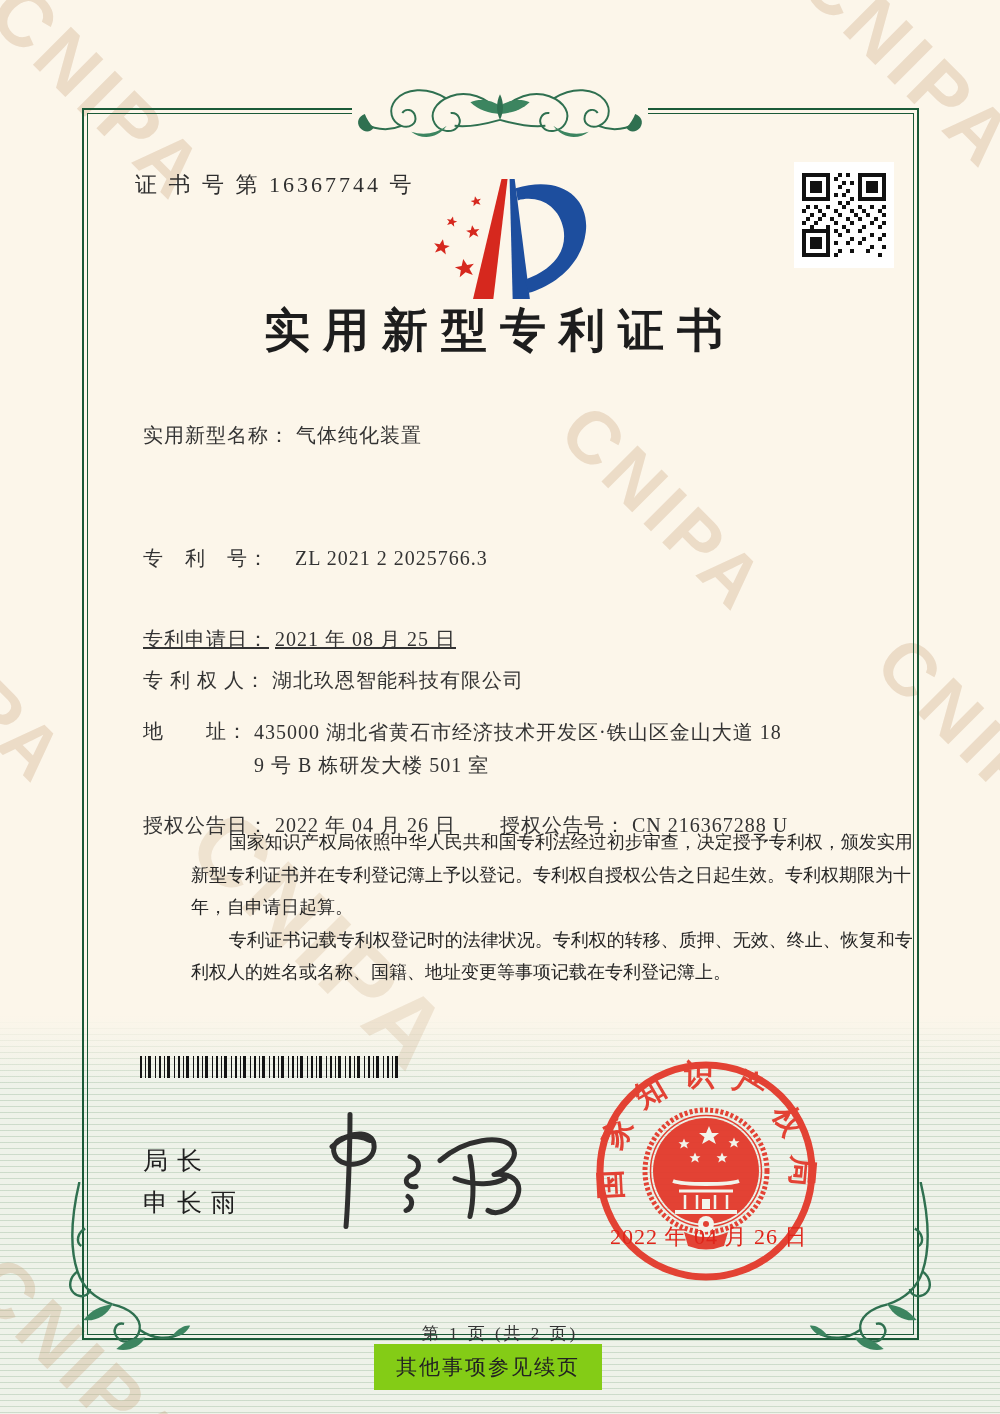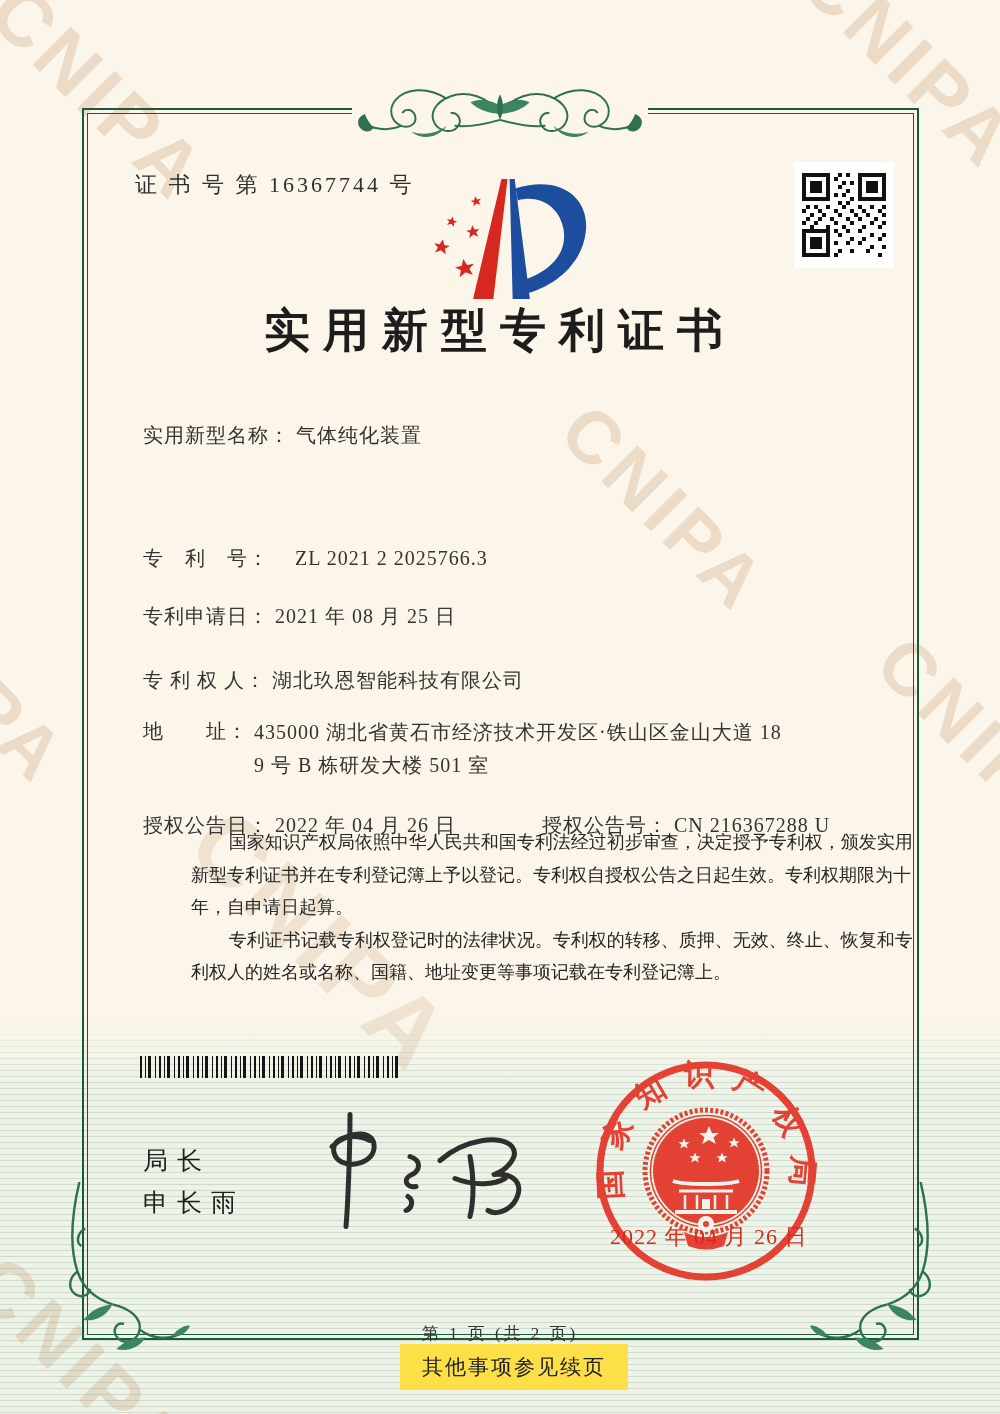--- a/index.html
+++ b/index.html
@@ -48,26 +48,26 @@
   .cert-no{position:absolute; left:135px; top:170px; font-size:22px; letter-spacing:3px; color:#2f2f2f; z-index:4;}
   .logo{position:absolute; left:414px; top:174px; z-index:4;}
   .qrbox{position:absolute; left:794px; top:162px; width:100px; height:106px; background:#fff; z-index:4;}
   .qrbox svg{position:absolute; left:8px; top:11px;}
   .title{
     position:absolute; left:0; right:0; top:300px; text-align:center;
     font-size:46px; font-weight:bold; letter-spacing:13px; color:#1d1d1d; z-index:4;
   }
   
   .field{position:absolute; left:143px; width:740px; display:flex; font-size:20px; letter-spacing:1px; color:#333; z-index:4; line-height:30px;}
-  .f1{top:420px;} .f2{top:482px;} .f3{top:543px;gap:20px;} .f4{top:601px;} .f5{top:665px;align-items:center;}
+  .f1{top:420px;} .f2{top:482px;} .f3{top:543px;gap:20px;} .f4{top:624px;text-decoration:underline;} .f5{top:665px;align-items:center;}
   .f6{top:716px;} .f7{top:810px;}
   .field .lab{white-space:nowrap; margin-right:6px;}
   .field .val{white-space:nowrap;}
   .addr-lines div{line-height:33px; white-space:nowrap;}
-  .pair2{margin-left:86px; display:flex;}
+  .pair2{margin-left:44px; display:flex;}
   
   .body-text{position:absolute; left:143px; top:826px; width:740px; font-size:18px; line-height:32.5px; color:#262626; z-index:4;margin-left:48px;}
   .body-text div{white-space:nowrap;}
   .body-text .indent{padding-left:2.1em;}
   
   .barcode{
     position:absolute; left:140px; top:1056px; width:262px; height:22px; z-index:4;
     background:repeating-linear-gradient(90deg,
       #141414 0 2px, rgba(0,0,0,0) 2px 5px,
       #141414 5px 6px, rgba(0,0,0,0) 6px 8px,
@@ -77,21 +77,21 @@
   .signer{position:absolute; left:143px; z-index:4; font-family:"Liberation Sans", sans-serif; font-size:25px; letter-spacing:9px; color:#1f1f1f;}
   .signer.t{top:1144px;} .signer.n{top:1186px;}
   .signature{position:absolute; left:290px; top:1106px; z-index:5;}
   .seal{position:absolute; left:585px; top:1050px; z-index:5; opacity:.95;}
   .seal-date{
     position:absolute; left:610px; top:1222px; width:220px; z-index:6;
     color:#e0251a; font-size:22px; letter-spacing:1px; white-space:nowrap;
   }
   .page-num{position:absolute; left:0; right:0; top:1290px; text-align:center; font-size:17px; letter-spacing:3px; color:#333; z-index:4;margin-top:32px;}
   .note-box{
-    position:absolute; left:400px; top:1344px; width:228px; height:46px; background:#fde047;
+    position:absolute; left:374px; top:1344px; width:228px; height:46px; background:#84cc16;
     display:flex; align-items:center; justify-content:center; z-index:4;
     font-size:21px; letter-spacing:2px; color:#222;
   }
 </style>
 </head>
 <body>
 
 <div class="page">
 
   <div class="wm wm1">CNIPA</div>

